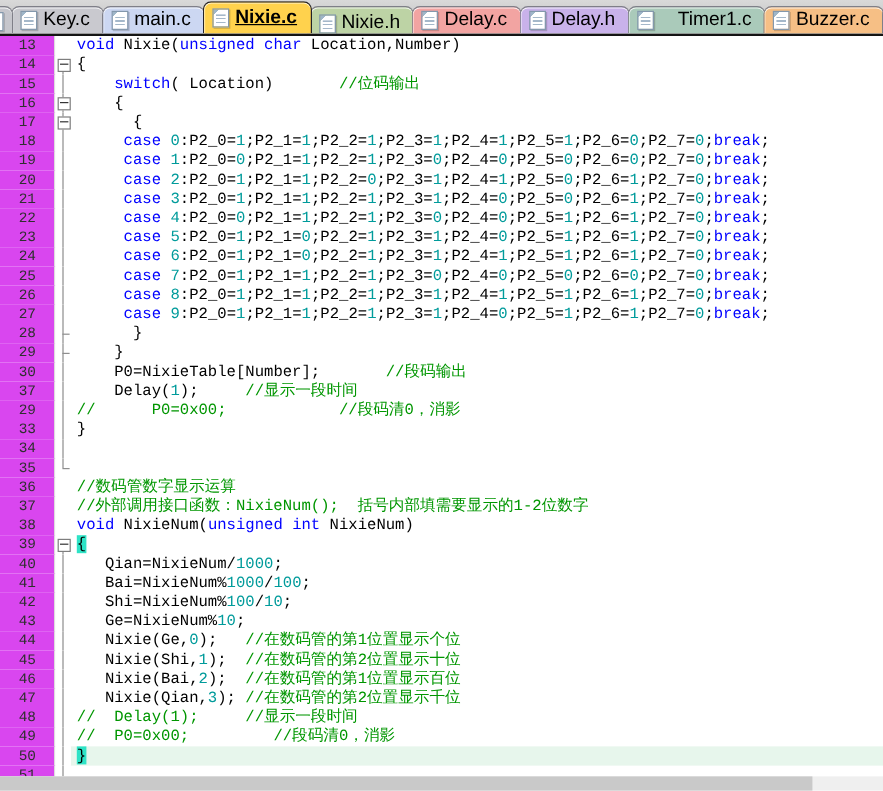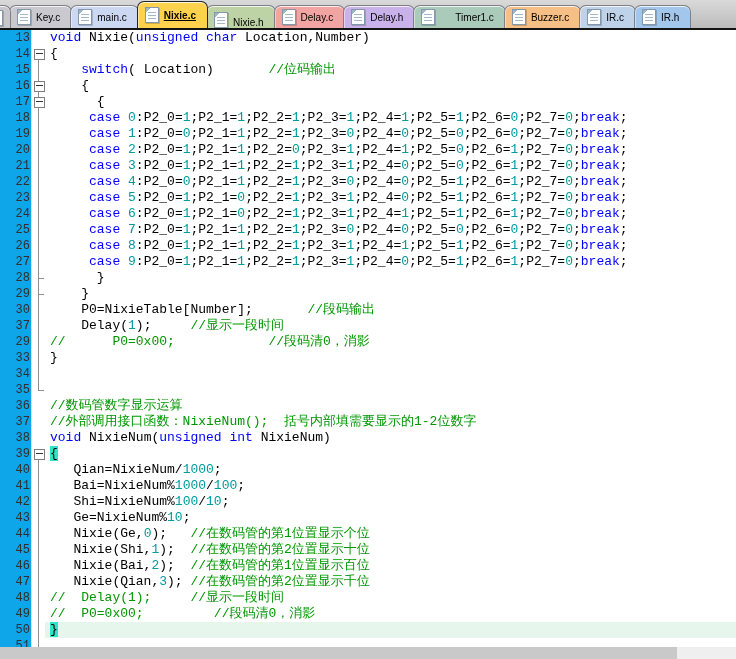--- a/index.html
+++ b/index.html
@@ -5,38 +5,38 @@
   html,body{margin:0;padding:0;}
   body{width:736px;height:659px;overflow:hidden;background:#fff;}
   .window{width:736px;height:659px;display:flex;flex-direction:column;font-family:"Liberation Sans",sans-serif;}
 
   
   .tabbar{height:28px;flex:none;background:linear-gradient(#d9d9d9,#bcbcbc);
     border-bottom:2px solid #141414;display:flex;align-items:flex-end;overflow:hidden;position:relative;}
   .tab{height:22px;display:flex;align-items:center;gap:5px;padding:0 11px 0 7px;
     border:1px solid #7f7f88;border-bottom:none;border-radius:7px 7px 0 0;
     box-shadow:inset 0 1px 0 rgba(255,255,255,.8),inset 1px 0 0 rgba(255,255,255,.45);
-    margin-left:-2px;font-size:10px;color:#000;white-space:nowrap;flex:none;}
+    margin-left:-2px;font-size:16px;color:#000;white-space:nowrap;flex:none;}
   .tab.active{height:26px;border-color:#23232a;font-weight:bold;z-index:5;}
   .tab.active .tab-label{text-decoration:underline;}
   .tab-stub{width:15px;height:22px;flex:none;margin-left:-6px;border:1px solid #7f7f88;border-bottom:none;
     border-radius:0 7px 0 0;background:#c6c6cc;box-shadow:inset 0 1px 0 rgba(255,255,255,.8);
     position:relative;overflow:hidden;}
   .docicon{width:12px;height:14px;flex:none;position:relative;background:linear-gradient(135deg,#9fb6c8 0 3px,#fff 3px 100%);
     border:1px solid #8498ac;box-shadow:1px 1px 0 rgba(0,0,0,.18);}
   .docicon::after{content:'';position:absolute;left:2px;right:2px;top:4px;height:8px;
     background:repeating-linear-gradient(#a5b8ca 0 1px,transparent 1px 3px);}
   .tab-stub .docicon{position:absolute;left:-6px;top:4px;}
 
   
   .editor{flex:1;background:#fff;overflow:hidden;}
   .row{display:flex;height:16px;line-height:16px;font-family:"Liberation Mono","DejaVu Sans Mono",monospace;
     font-size:13px;white-space:pre;}
-  .ln{width:30px;flex:none;background:#0ea5e9;border-right:1px solid #dcdcdc;color:#2f2f2f;
-    text-align:right;padding-right:1px;font-size:12px;}
+  .ln{width:30px;flex:none;background:#d946ef;border-right:1px solid #dcdcdc;color:#2f2f2f;
+    text-align:right;padding-right:15px;font-size:12px;}
   .fold{width:13px;flex:none;position:relative;background:#fff;}
   .code{flex:1;padding-left:5px;min-width:0;}
   .row.hl .code{background:var(--curline,#e7f6ec);}
 
   
   .fold.l::before,.fold.t::before,.fold.e::before,.fold.b::before,.fold.B::before{
     content:'';position:absolute;left:6px;width:1px;background:#8e8e8e;top:0;bottom:0;}
   .fold.b::before{top:9px;}
   .fold.e::before{top:0;bottom:auto;height:8px;}
   .fold.t::after,.fold.e::after{content:'';position:absolute;left:6px;top:8px;width:6px;height:1px;background:#8e8e8e;}

